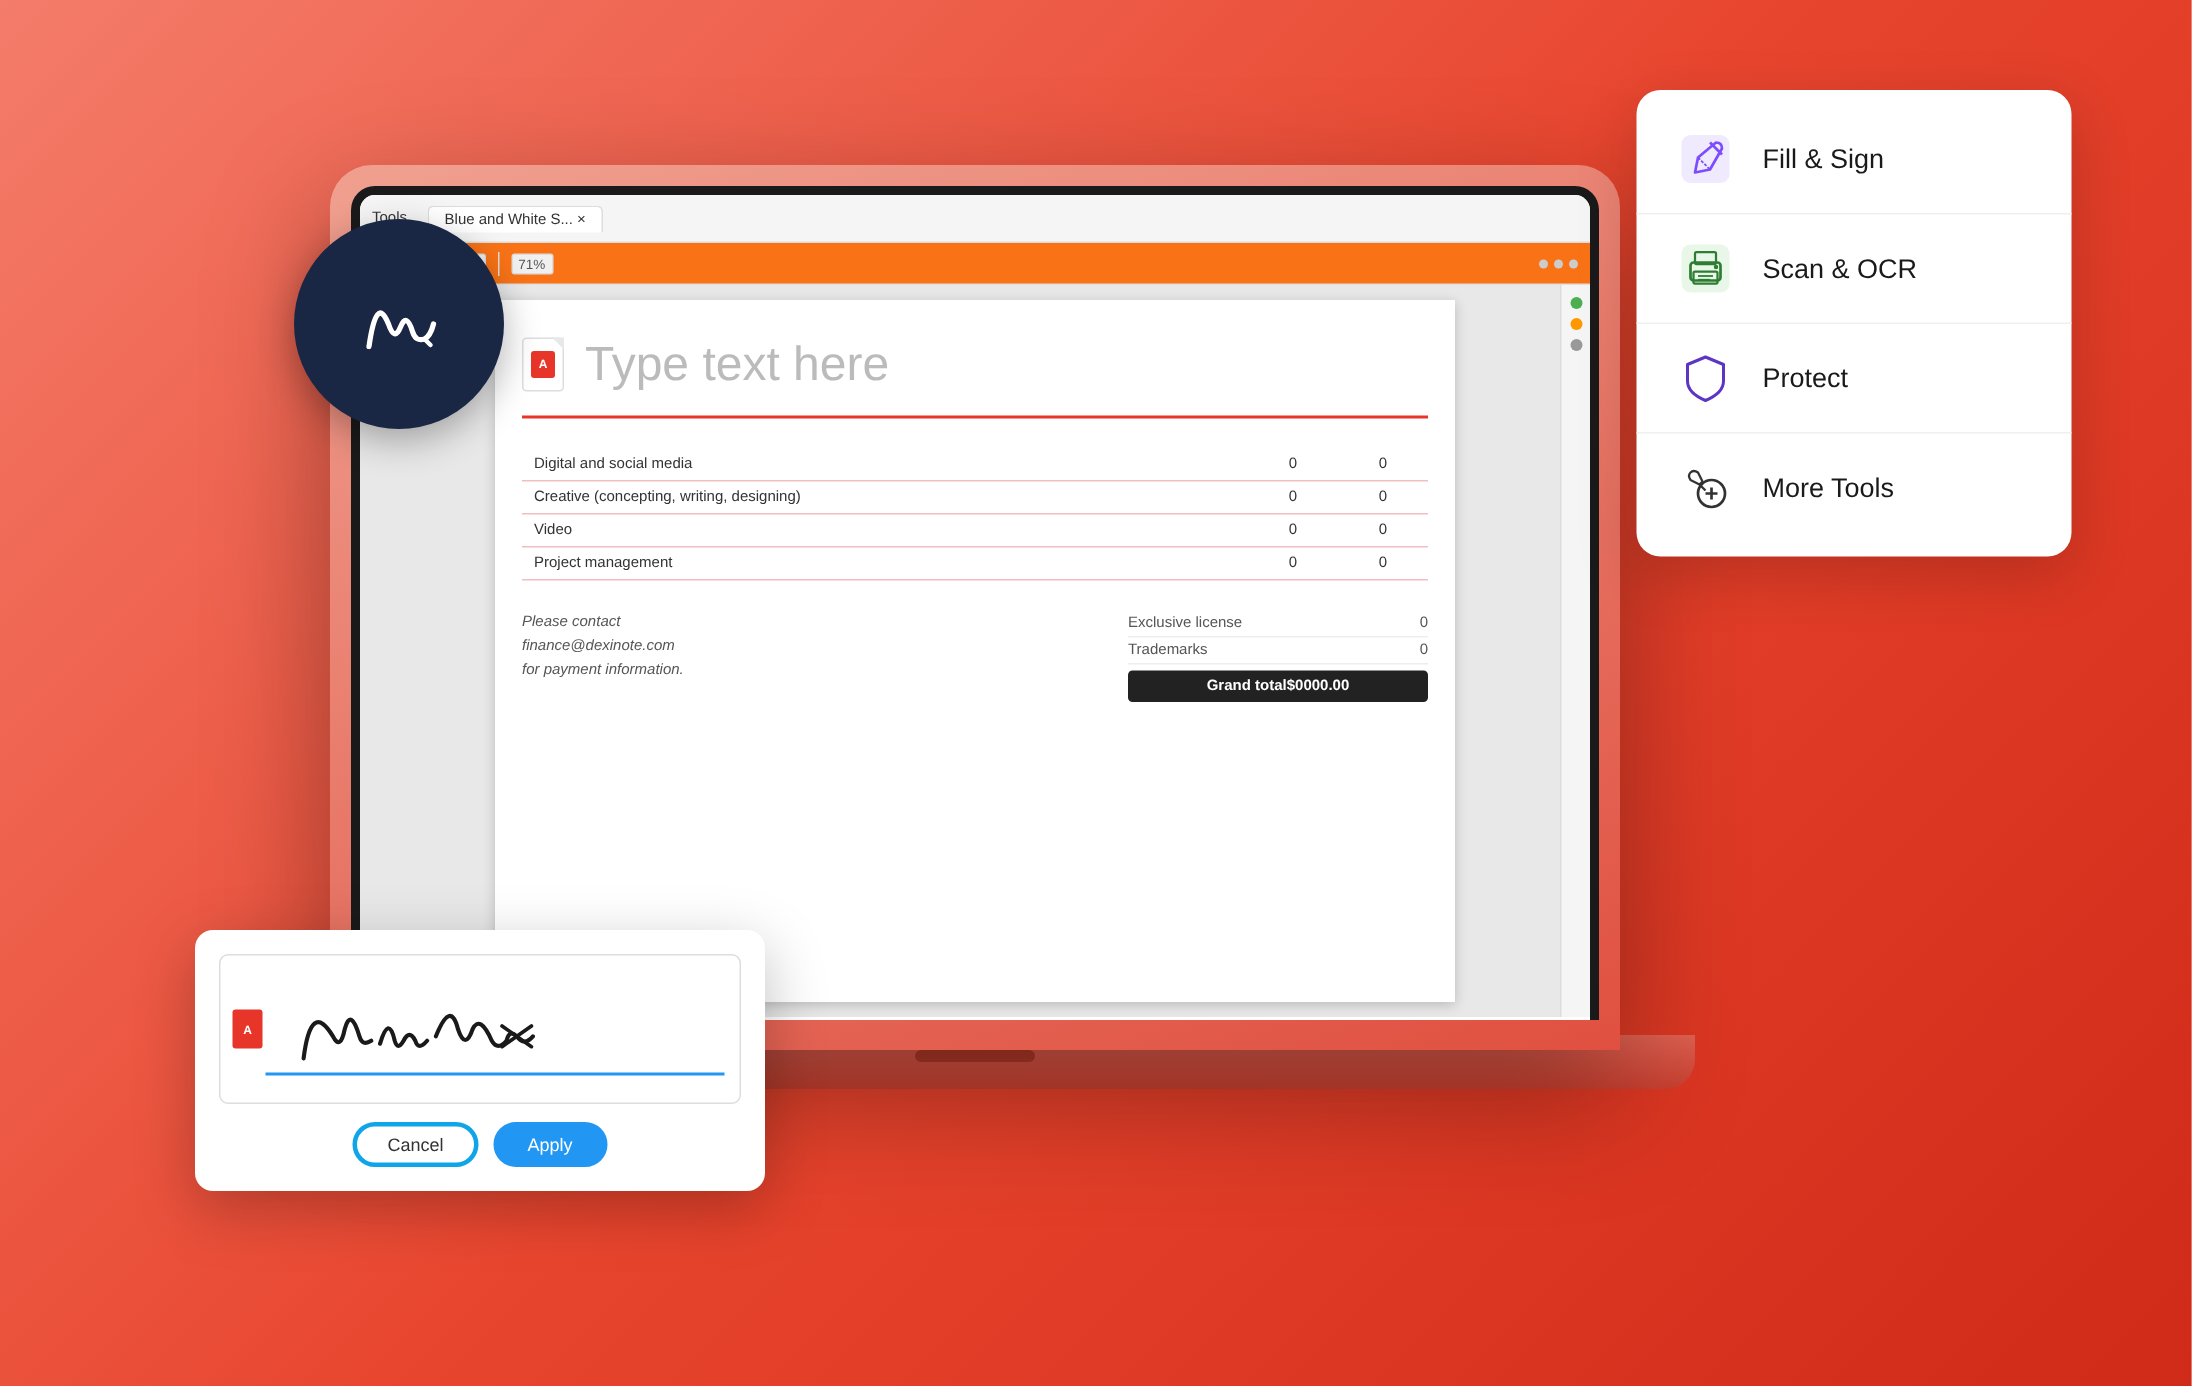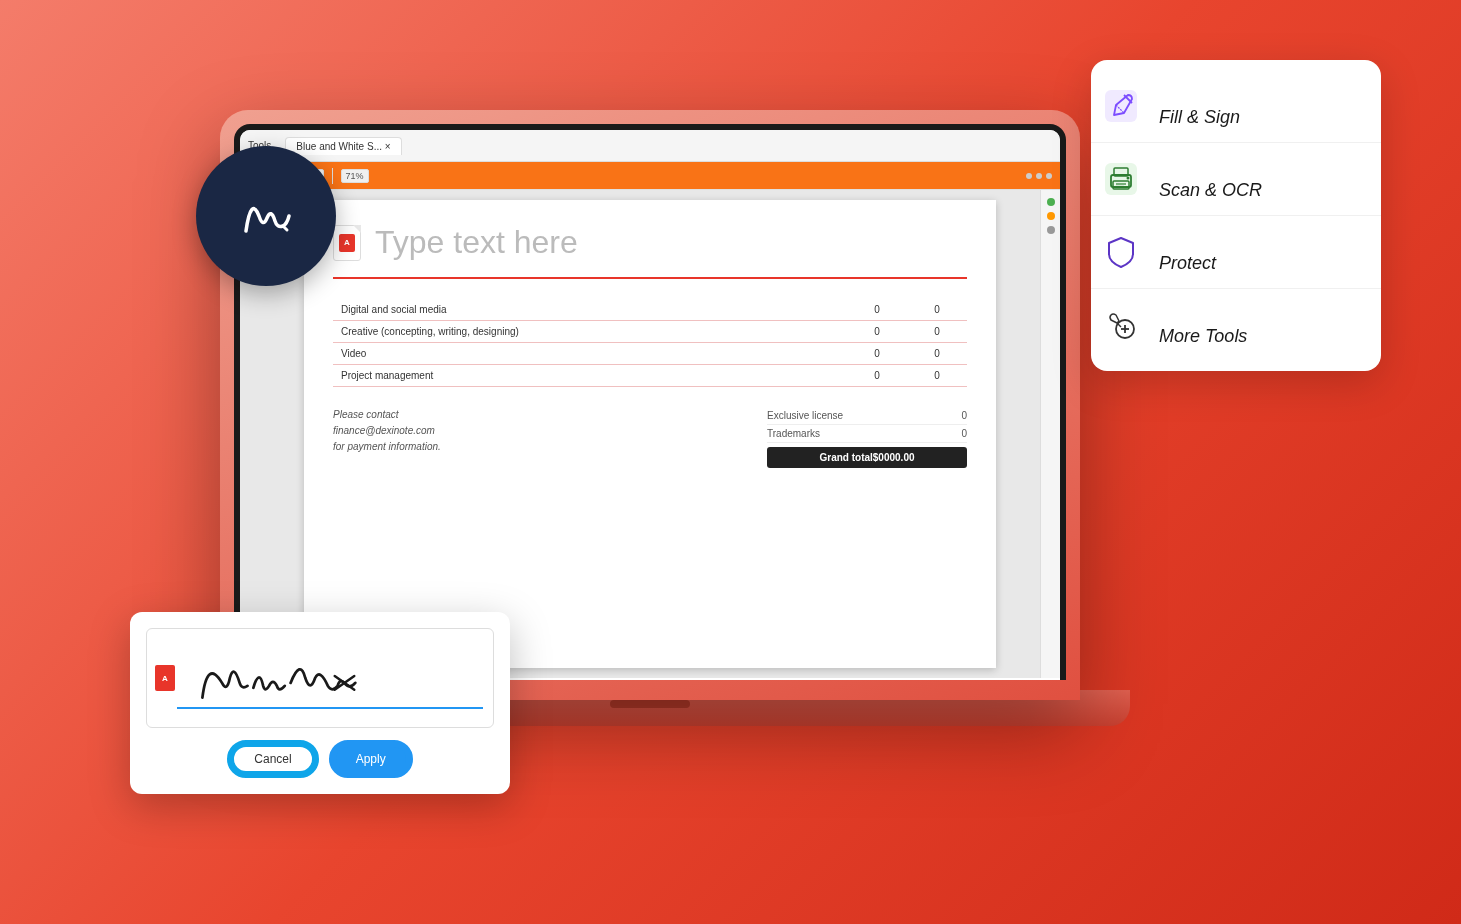--- a/index.html
+++ b/index.html
@@ -126,24 +126,24 @@
       background: #e8e8e8;
       height: calc(100% - 62px);
       display: flex;
       justify-content: center;
       padding: 10px;
       position: relative;
       overflow: hidden;
     }
     .pdf-page {
       background: #fff;
-      width: 692px;
+      width: 640px;
       height: 100%;
       box-shadow: 0 2px 8px rgba(0,0,0,0.2);
-      padding: 24px 29px;
+      padding: 24px 18px;
       position: relative;
       overflow: hidden;
     }
 
     
     .type-text-placeholder {
       font-size: 36px;
       color: #ccc;
       font-weight: 300;
       margin-bottom: 16px;
@@ -305,26 +305,25 @@
       top: 60px;
       width: 290px;
       background: #fff;
       border-radius: 16px;
       box-shadow: 0 12px 40px rgba(0,0,0,0.18);
       padding: 10px 0;
       z-index: 20;
     }
     .tool-item {
       display: flex;
-      align-items: flex-end;
-      padding: 14px 8px;
+      align-items: center;
+      padding: 14px 24px;
       gap: 16px;
       cursor: pointer;
       border-bottom: 1px solid #f0f0f0;
-      font-style: italic;
     }
     .tool-item:last-child {
       border-bottom: none;
     }
     .tool-icon-wrap {
       width: 44px;
       height: 44px;
       display: flex;
       align-items: center;
       justify-content: center;
@@ -385,21 +384,21 @@
     .sig-buttons {
       display: flex;
       justify-content: center;
       gap: 10px;
     }
     .sig-btn {
       padding: 5px 20px;
       border-radius: 20px;
       font-size: 12px;
       cursor: pointer;
-      border: 7px solid #0ea5e9;
+      border: 3px solid #0ea5e9;
       background: #fff;
       color: #333;
     }
     .sig-btn.primary {
       background: #2196F3;
       color: #fff;
       border-color: #2196F3;
     }
   </style>
 </head>

